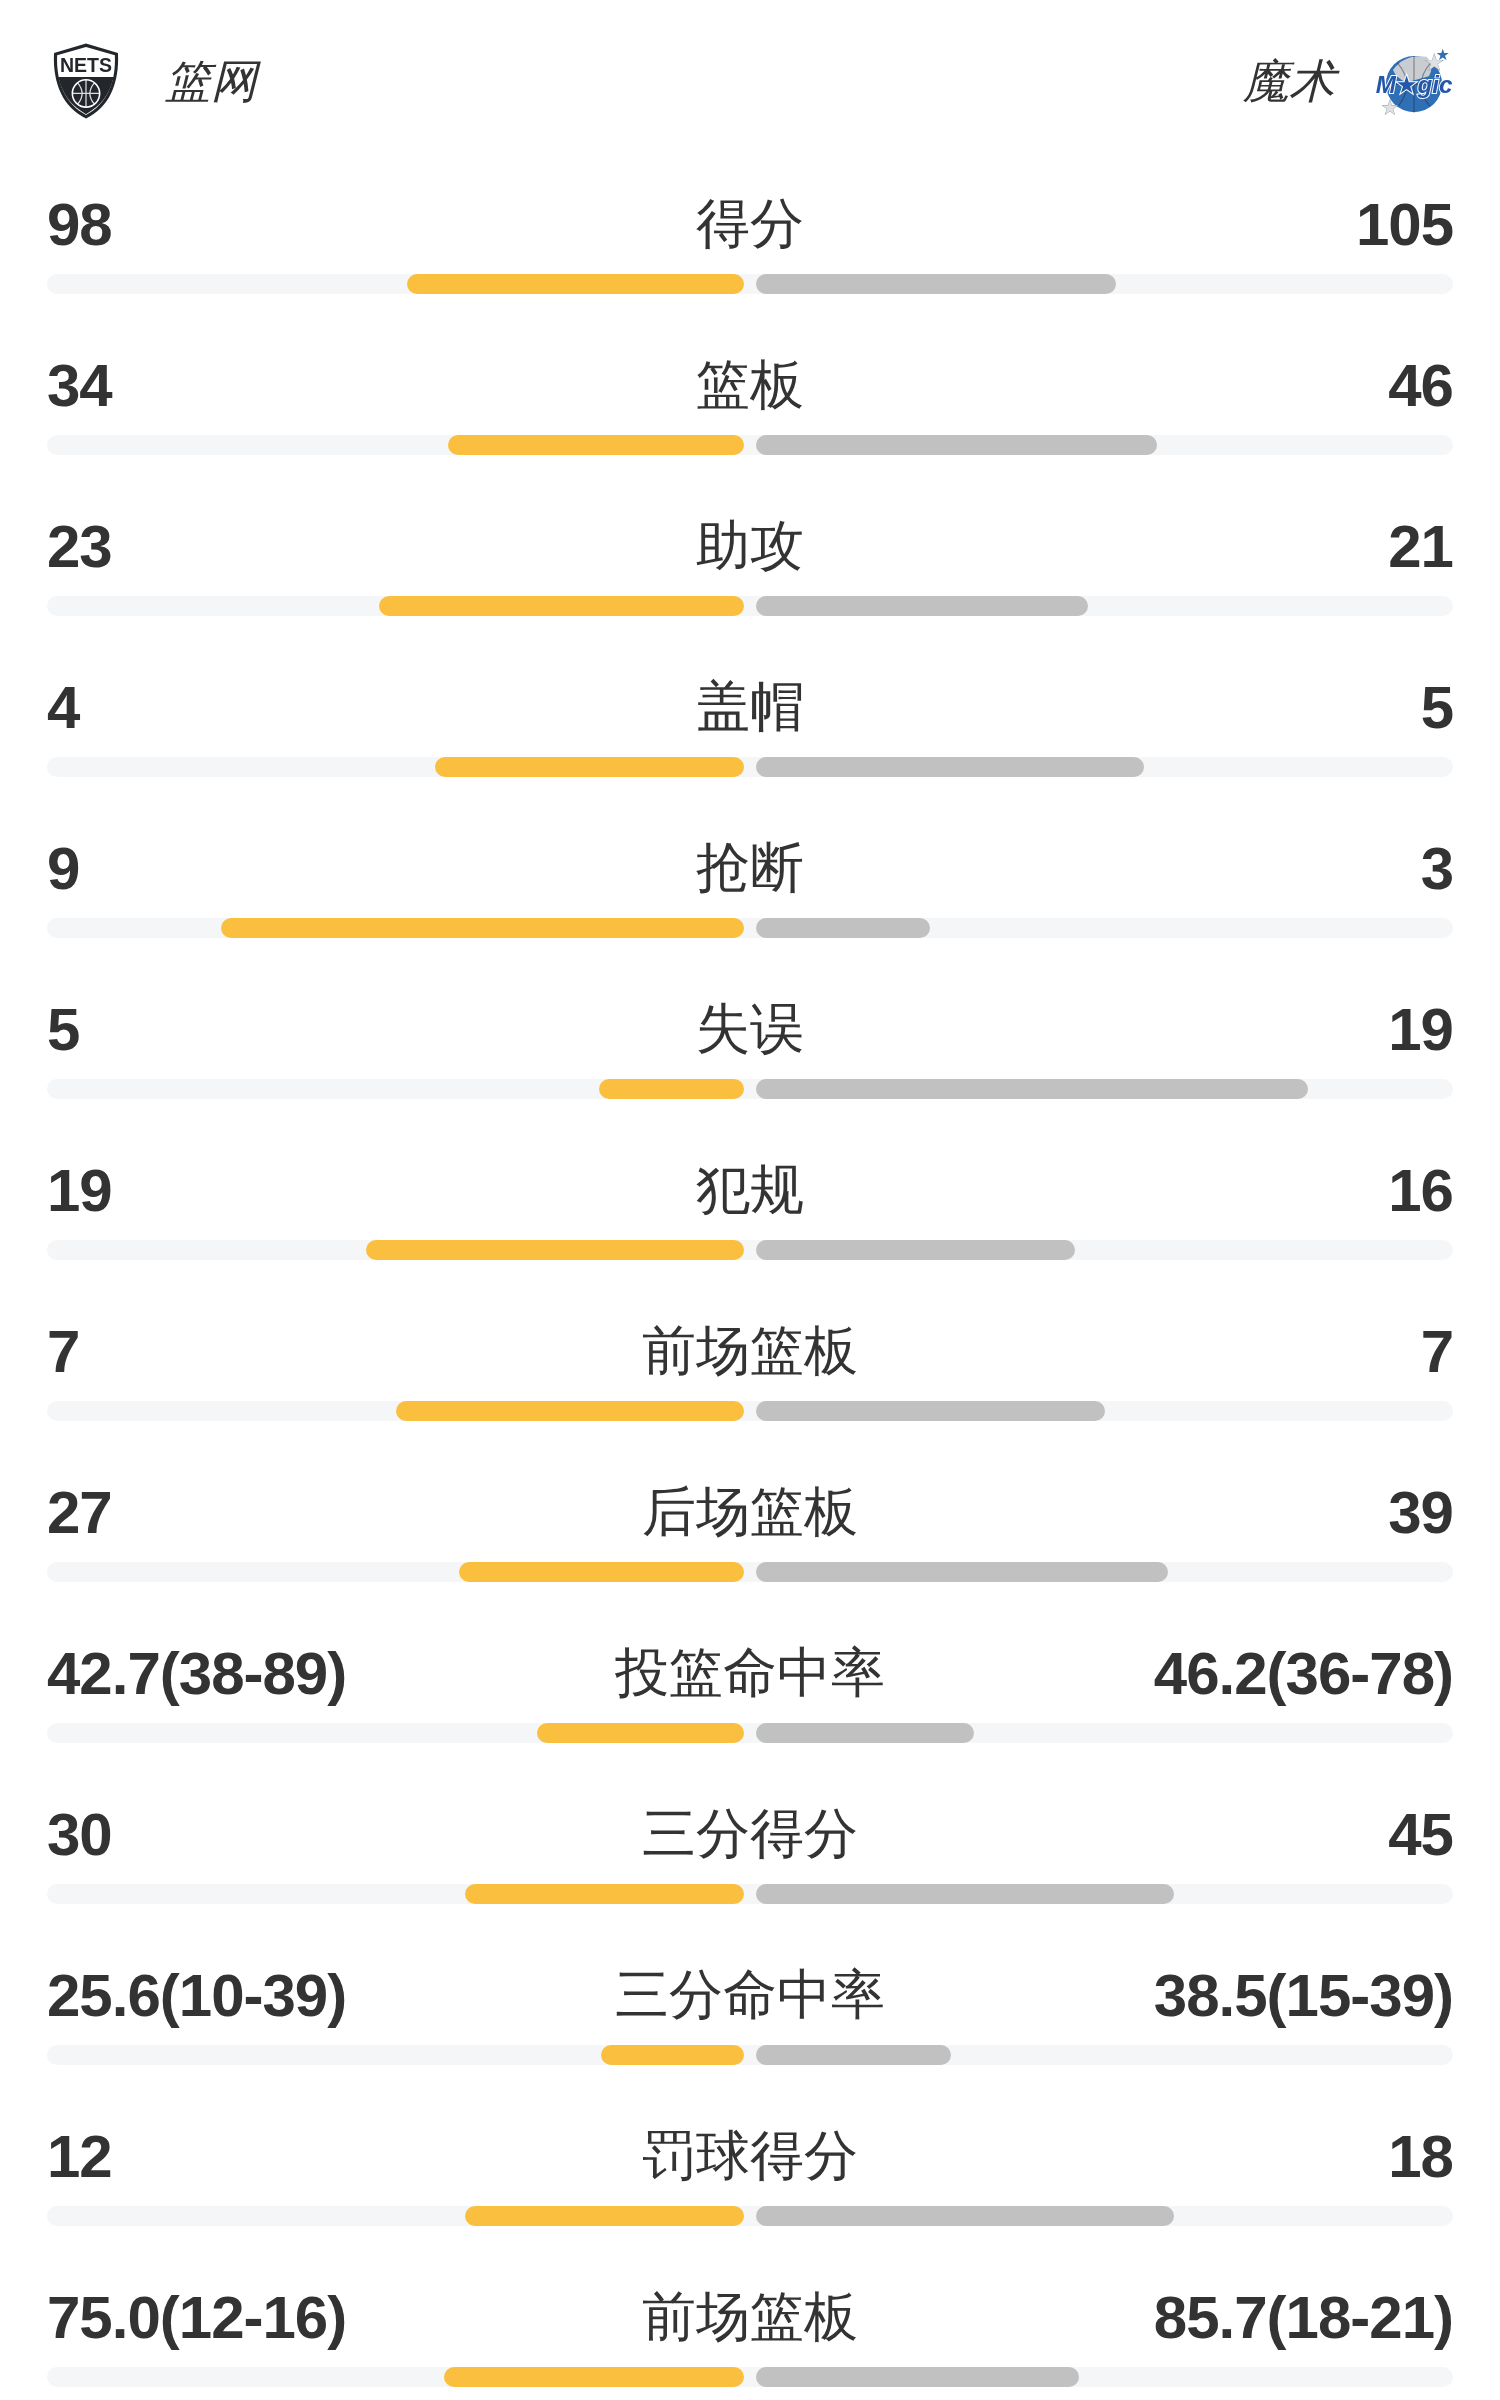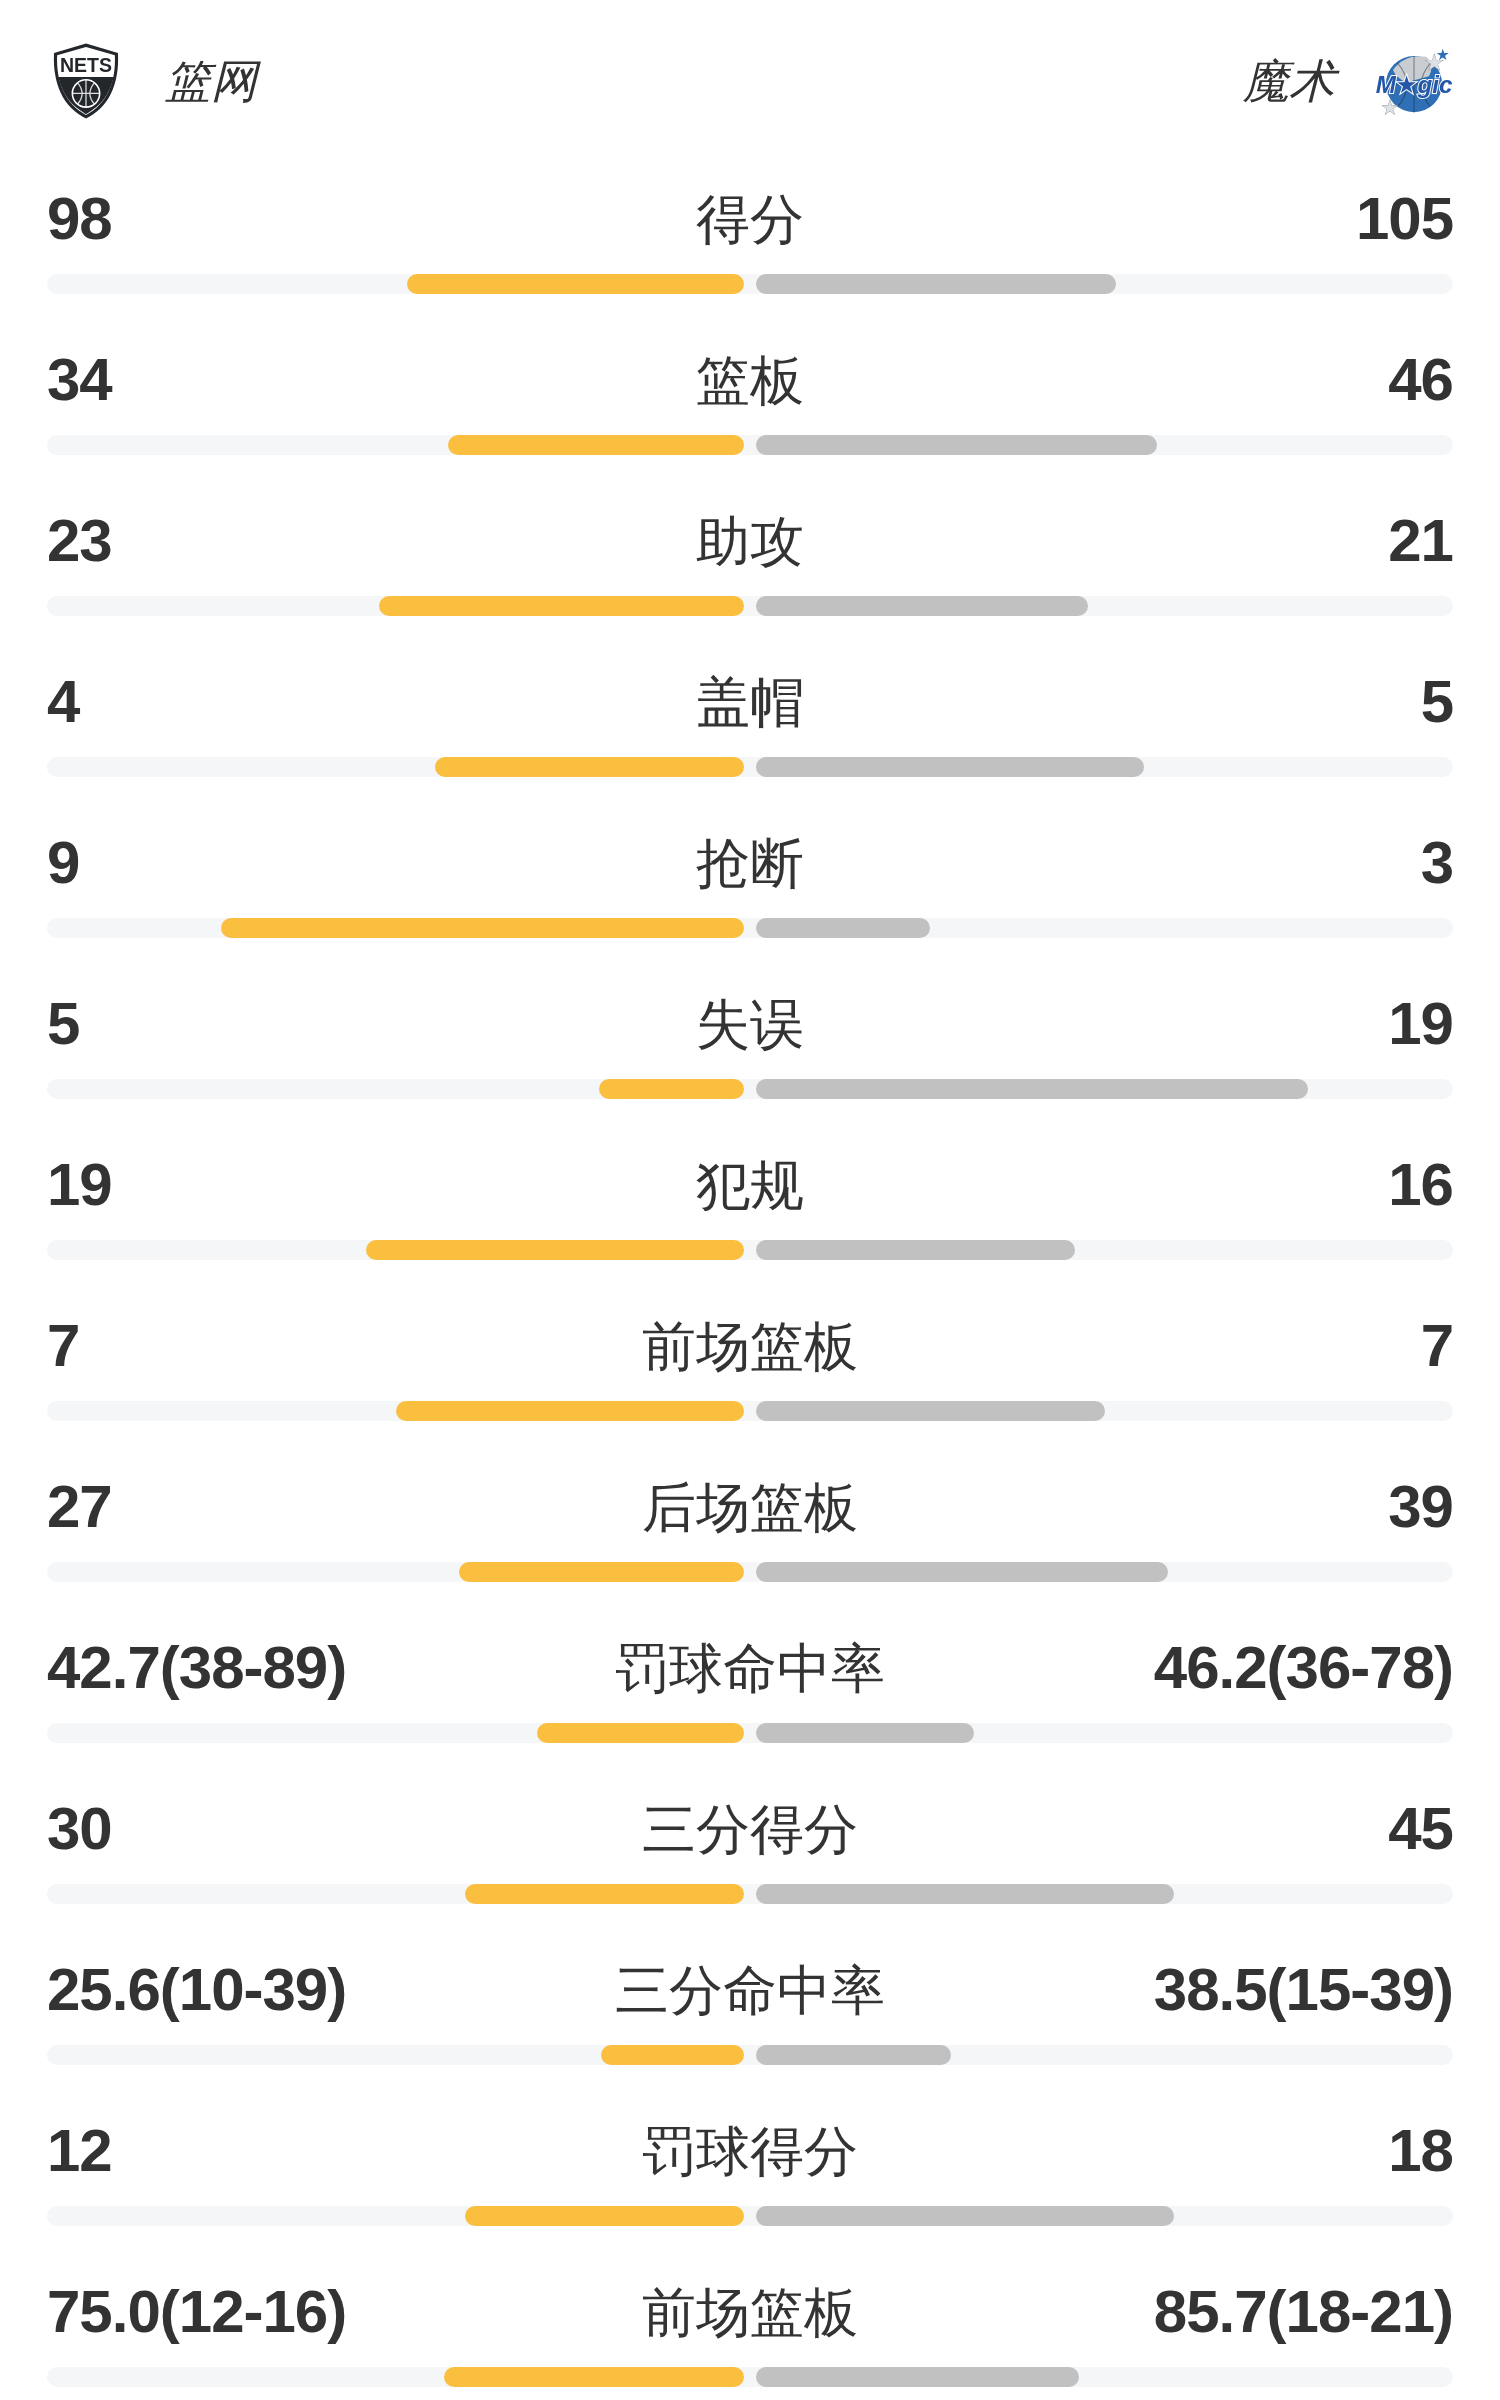--- a/index.html
+++ b/index.html
@@ -47,21 +47,21 @@
   .stats-list{width:100%;}
   .stat-row{
     height:161px;
     padding:44px 47px 0 47px;
   }
   .stat-values{
     position:relative;
     height:80px;
     display:flex;
     justify-content:space-between;
-    align-items:flex-start;
+    align-items:center;
     gap:14px;
   }
   .stat-value{
     font-size:60px;
     font-weight:700;
     letter-spacing:-1px;
     white-space:nowrap;
     z-index:1;
   }
   .stat-label{
@@ -233,21 +233,21 @@
     </div>
     <div class="stat-track">
       <div class="stat-bar left" style="--f: 0.409;"></div>
       <div class="stat-bar right" style="--f: 0.591;"></div>
     </div>
   </div>
 
   <div class="stat-row">
     <div class="stat-values">
       <div class="stat-value">42.7(38-89)</div>
-      <div class="stat-label">罚球命中率</div>
+      <div class="stat-label">投篮命中率</div>
       <div class="stat-value">46.2(36-78)</div>
     </div>
     <div class="stat-track">
       <div class="stat-bar left" style="--f: 0.297;"></div>
       <div class="stat-bar right" style="--f: 0.313;"></div>
     </div>
   </div>
 
   <div class="stat-row">
     <div class="stat-values">

